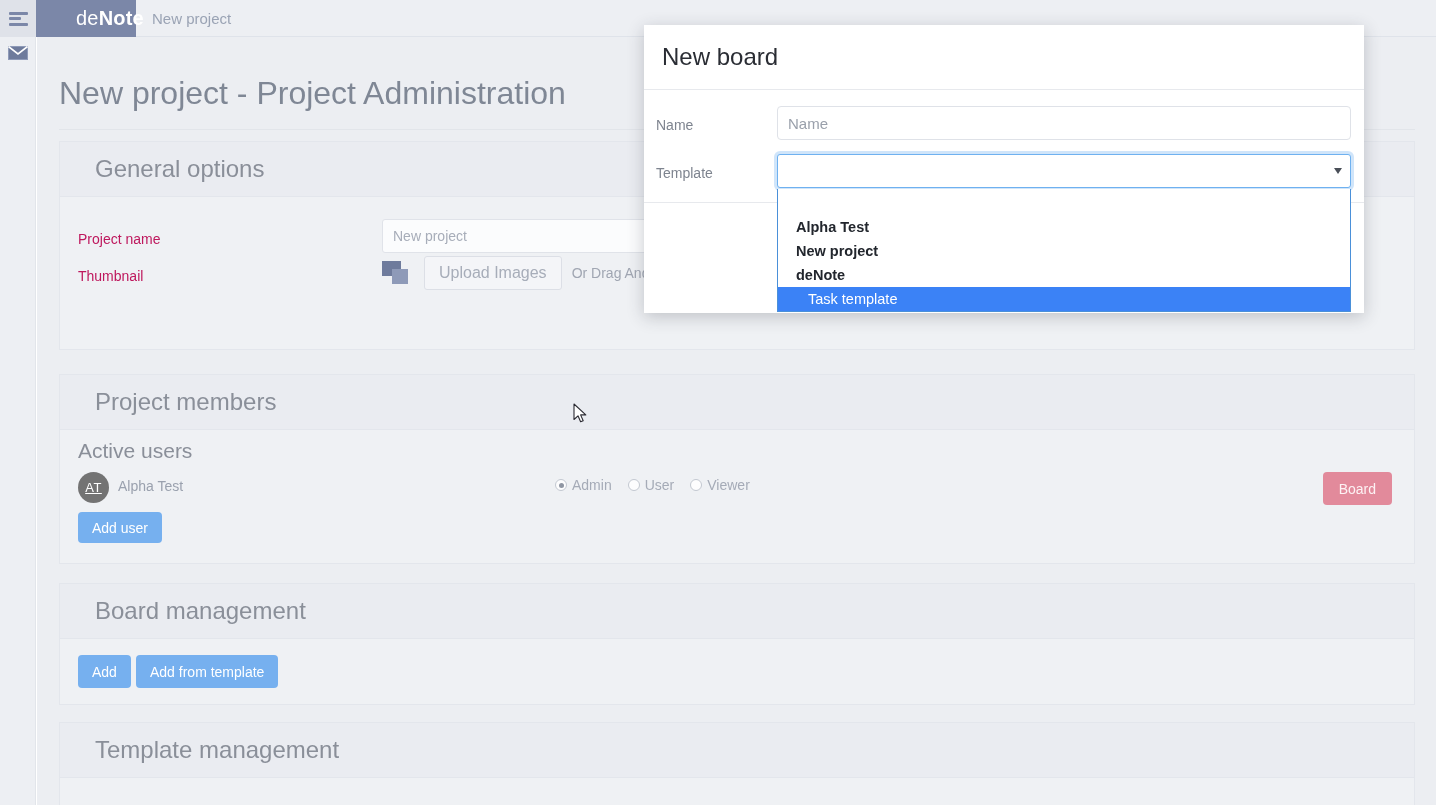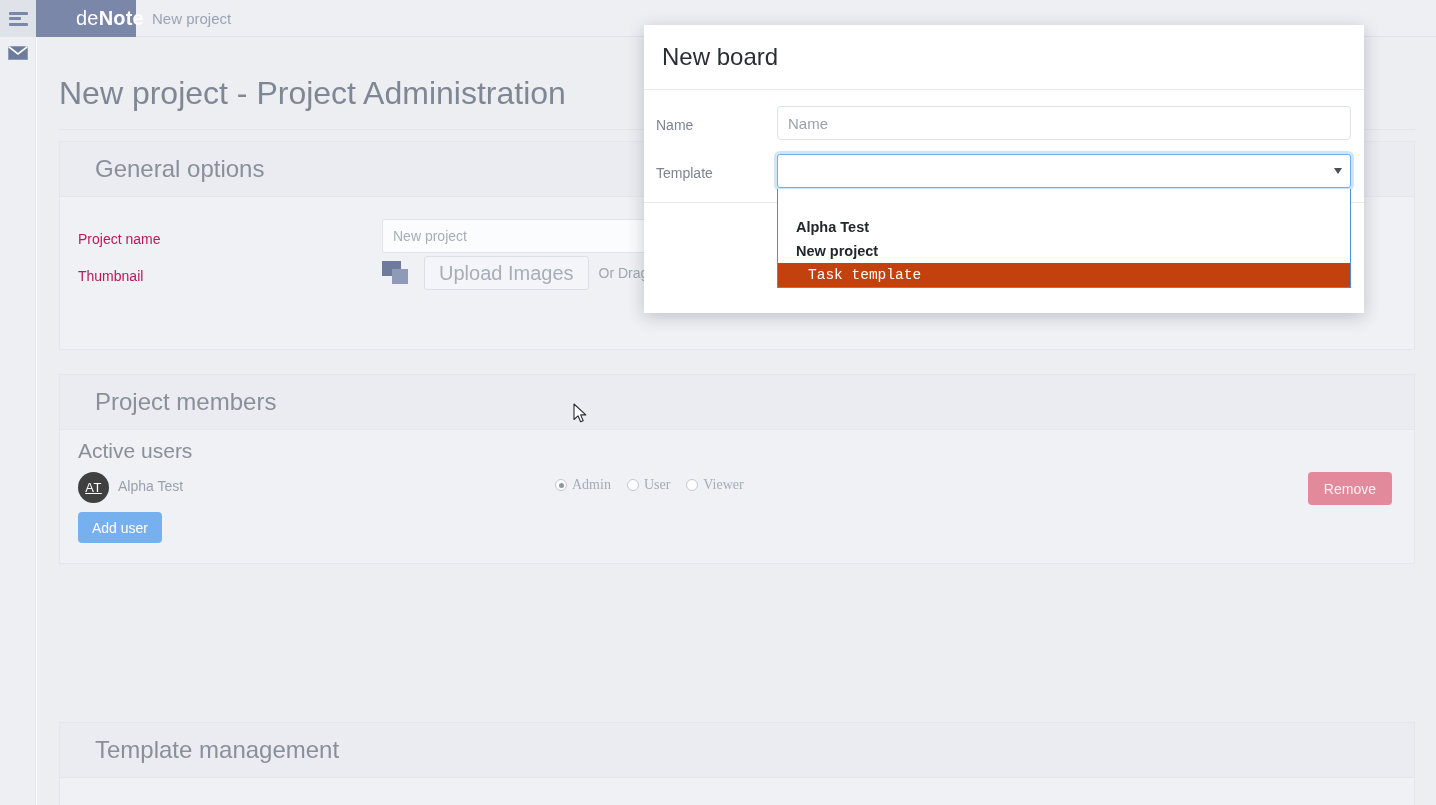--- a/index.html
+++ b/index.html
@@ -192,21 +192,21 @@
   .thumb-icon .sq2 {
     position: absolute; left: 10px; top: 10px;
     width: 16px; height: 15px; background: #8e9ab8;
   }
   #upload-btn {
     height: 34px;
     border: 1px solid #dcdfe6;
     border-radius: 3px;
     background: #f4f5f8;
     color: #a7adb9;
-    font-size: 20px;
+    font-size: 16px;
     font-family: "Liberation Sans", sans-serif;
     padding: 0 14px;
     cursor: pointer;
   }
   #drag-text {
     margin-left: 10px;
     color: #a0a6b2;
     font-size: 14px;
     white-space: nowrap;
   }
@@ -225,21 +225,21 @@
     position: absolute;
     left: 0; top: 42px;
     width: 100%;
     height: 34px;
   }
   #avatar {
     position: absolute;
     left: 18px; top: 0;
     width: 31px; height: 31px;
     border-radius: 50%;
-    background: #404040;
+    background: #737373;
     color: #ffffff;
     font-size: 13px;
     display: flex; align-items: center; justify-content: center;
     letter-spacing: .5px;
     text-decoration: underline;
   }
   #member-name {
     position: absolute;
     left: 58px; top: 6px;
     font-size: 14px;
@@ -249,21 +249,20 @@
     position: absolute;
     left: 495px; top: 5px;
     display: flex;
     align-items: center;
     gap: 16px;
   }
   .radio-opt {
     display: flex; align-items: center;
     font-size: 14px; color: #a5abb7;
     cursor: pointer;
-    font-family: Liberation Serif, serif;
   }
   .radio-dot {
     width: 12px; height: 12px;
     border-radius: 50%;
     border: 1px solid #c3c8d1;
     background: #fdfdfe;
     margin-right: 5px;
     position: relative;
     box-sizing: border-box;
   }
@@ -427,23 +426,22 @@
     line-height: 22px;
   }
   .opt-item {
     font-size: 14.5px;
     color: #22262d;
     padding: 1px 0 1px 30px;
     line-height: 22px;
     cursor: pointer;
   }
   .opt-item.selected {
-    background: #c2410c;
+    background: #3b82f6;
     color: #ffffff;
-    font-family: Liberation Mono, monospace;
   }
 
   
   #cursor {
     position: absolute;
     left: 573px; top: 403px;
     width: 16px; height: 22px;
     z-index: 80;
     pointer-events: none;
   }
@@ -496,27 +494,36 @@
           <label class="radio-opt">
             <span class="radio-dot"></span>
             <span>User</span>
           </label>
           <label class="radio-opt">
             <span class="radio-dot"></span>
             <span>Viewer</span>
           </label>
         </div>
 
-        <button id="remove-btn">Remove</button>
+        <button id="remove-btn">Board</button>
       </div>
 
       <button id="add-user-btn">Add user</button>
     </div>
   </section>
 
+  <section class="card" id="card-boards">
+    <div class="card-head">
+      <h2>Board management</h2>
+    </div>
+    <div class="card-body">
+      <button class="btn-blue" id="btn-add">Add</button>
+      <button class="btn-blue" id="btn-add-tpl">Add from template</button>
+    </div>
+  </section>
 
   <section class="card" id="card-templates">
     <div class="card-head">
       <h2>Template management</h2>
     </div>
     <div class="card-body"></div>
   </section>
 
 </div>
 
@@ -558,20 +565,21 @@
     <div class="m-label" id="m-label-template">Template</div>
 
     <div id="m-select-box">
       <span id="m-select-value"></span>
       <span id="m-select-arrow"></span>
     </div>
 
     <div id="m-dropdown">
       <div class="opt-group">Alpha Test</div>
       <div class="opt-group">New project</div>
+      <div class="opt-group">deNote</div>
       <div class="opt-item selected">Task template</div>
     </div>
 
     <div id="modal-foot"></div>
   </div>
 </div>
 
 <svg id="cursor" viewBox="0 0 16 22">
   <path d="M1,1 L1,16.5 L5,12.8 L7.6,18.8 L10.2,17.7 L7.6,11.9 L12.8,11.9 Z" fill="#ffffff" stroke="#2b2b33" stroke-width="1.1" stroke-linejoin="round"></path>
 </svg>

